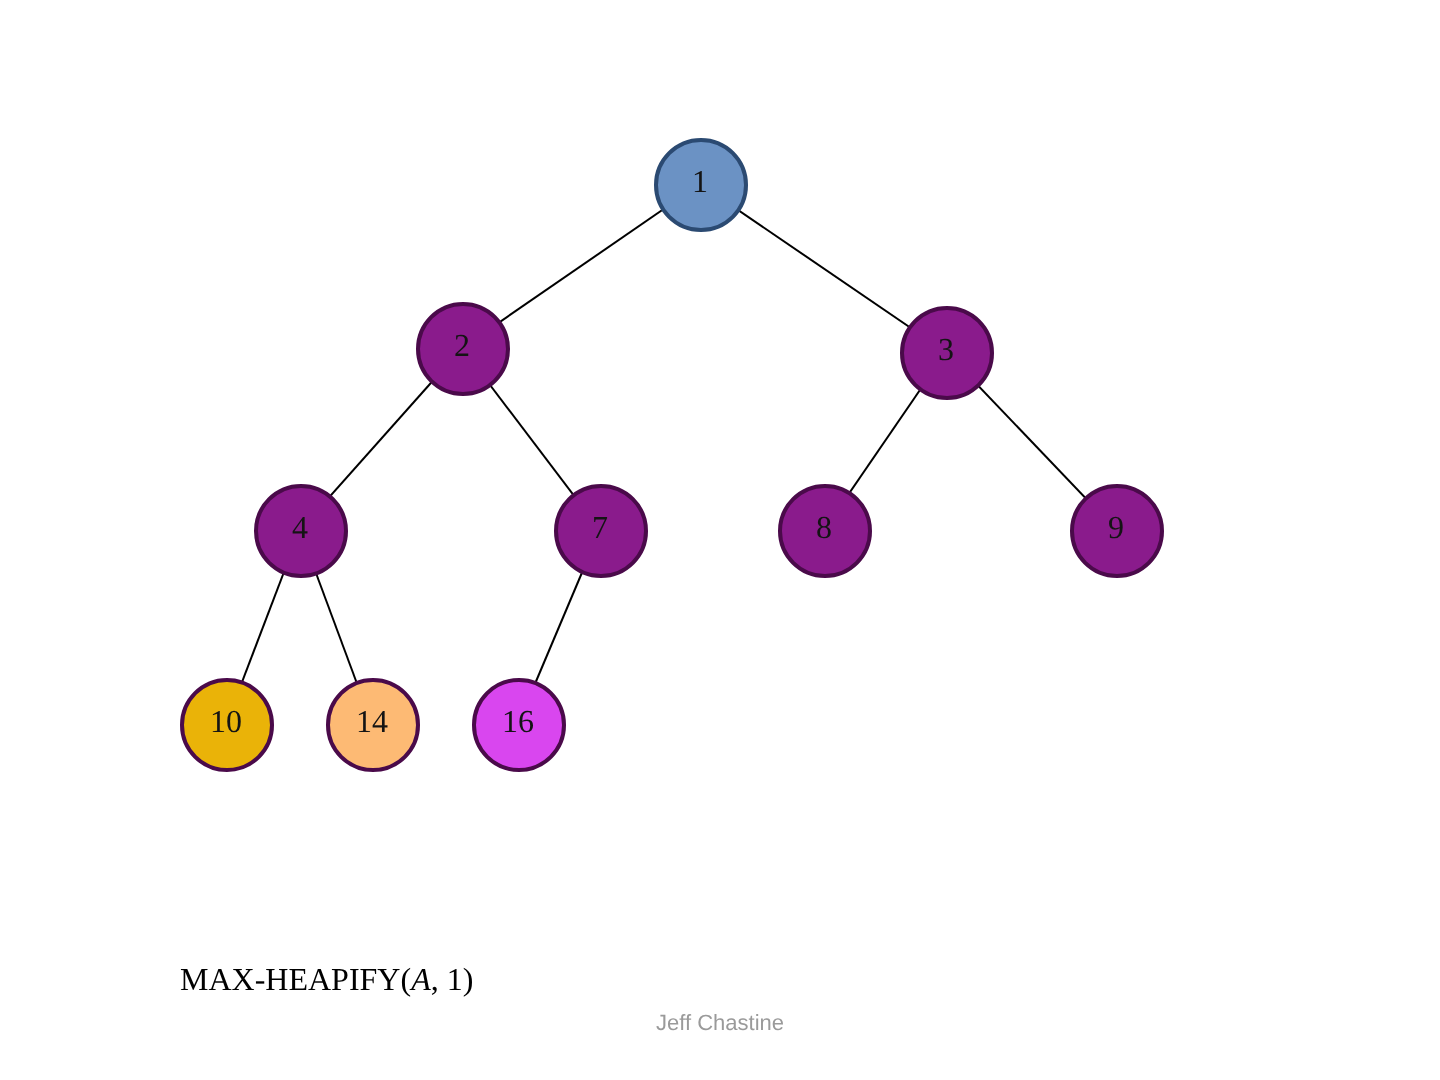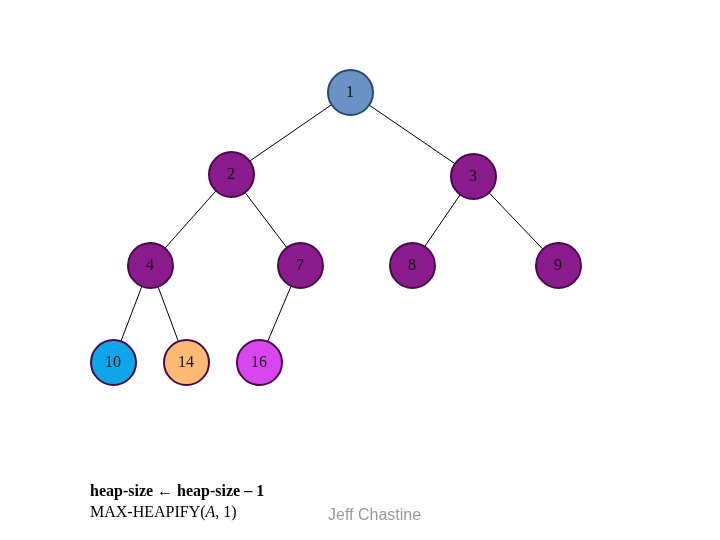--- a/index.html
+++ b/index.html
@@ -58,21 +58,21 @@
     font-weight: normal;
   }
   .caption .italic-arg {
     font-style: italic;
   }
   .footer {
     position: absolute;
     left: 328px;
     top: 506px;
     font-family: "Liberation Sans", sans-serif;
-    font-size: 16px;
+    font-size: 11px;
     white-space: nowrap;
   }
 </style>
 </head>
 <body>
 
 <div class="slide" style="background: rgb(255, 255, 255);">
 
   <svg id="edges-layer" width="720" height="540" viewBox="0 0 720 540">
       <line x1="350" y1="92" x2="231" y2="174" stroke="#000000" stroke-width="1"></line>
@@ -87,25 +87,24 @@
     </svg>
 
   <div id="nodes-layer">
       <div class="tree-node" style="left: 326.5px; top: 68.5px; background: rgb(107, 146, 196); border: 2px solid rgb(43, 74, 114); color: rgb(20, 20, 20);">1</div>
       <div class="tree-node" style="left: 207.5px; top: 150.5px; background: rgb(138, 27, 140); border: 2px solid rgb(74, 10, 74); color: rgb(20, 20, 20);">2</div>
       <div class="tree-node" style="left: 449.5px; top: 152.5px; background: rgb(138, 27, 140); border: 2px solid rgb(74, 10, 74); color: rgb(20, 20, 20);">3</div>
       <div class="tree-node" style="left: 126.5px; top: 241.5px; background: rgb(138, 27, 140); border: 2px solid rgb(74, 10, 74); color: rgb(20, 20, 20);">4</div>
       <div class="tree-node" style="left: 276.5px; top: 241.5px; background: rgb(138, 27, 140); border: 2px solid rgb(74, 10, 74); color: rgb(20, 20, 20);">7</div>
       <div class="tree-node" style="left: 388.5px; top: 241.5px; background: rgb(138, 27, 140); border: 2px solid rgb(74, 10, 74); color: rgb(20, 20, 20);">8</div>
       <div class="tree-node" style="left: 534.5px; top: 241.5px; background: rgb(138, 27, 140); border: 2px solid rgb(74, 10, 74); color: rgb(20, 20, 20);">9</div>
-      <div class="tree-node" style="left: 89.5px; top: 338.5px; background: #0ea5e9; border: 2px solid rgb(74, 10, 74); color: rgb(20, 20, 20);">10</div>
+      <div class="tree-node" style="left: 89.5px; top: 338.5px; background: #eab308; border: 2px solid rgb(74, 10, 74); color: rgb(20, 20, 20);">10</div>
       <div class="tree-node" style="left: 162.5px; top: 338.5px; background: #fdba74; border: 2px solid rgb(74, 10, 74); color: rgb(20, 20, 20);">14</div>
       <div class="tree-node" style="left: 235.5px; top: 338.5px; background: #d946ef; border: 2px solid rgb(74, 10, 74); color: rgb(20, 20, 20);">16</div>
     </div>
 
   <div class="caption">
-    <div class="line1">heap-size ← heap-size – 1</div>
     <div class="line2"><span>MAX-HEAPIFY(</span><span class="italic-arg">A</span><span>, 1)</span></div>
   </div>
 
   <div class="footer" style="color: rgb(154, 154, 154);">Jeff Chastine</div>
 
 </div>
 
 </body></html>

